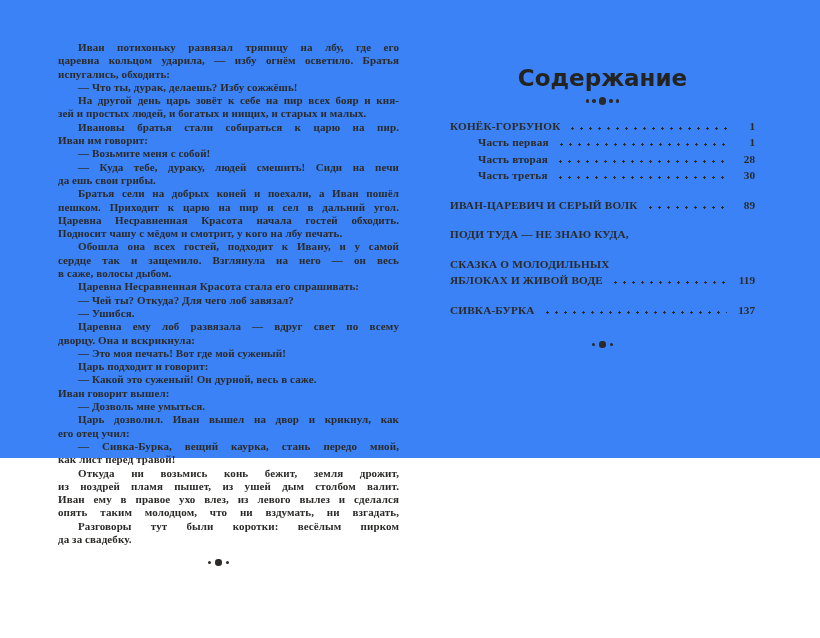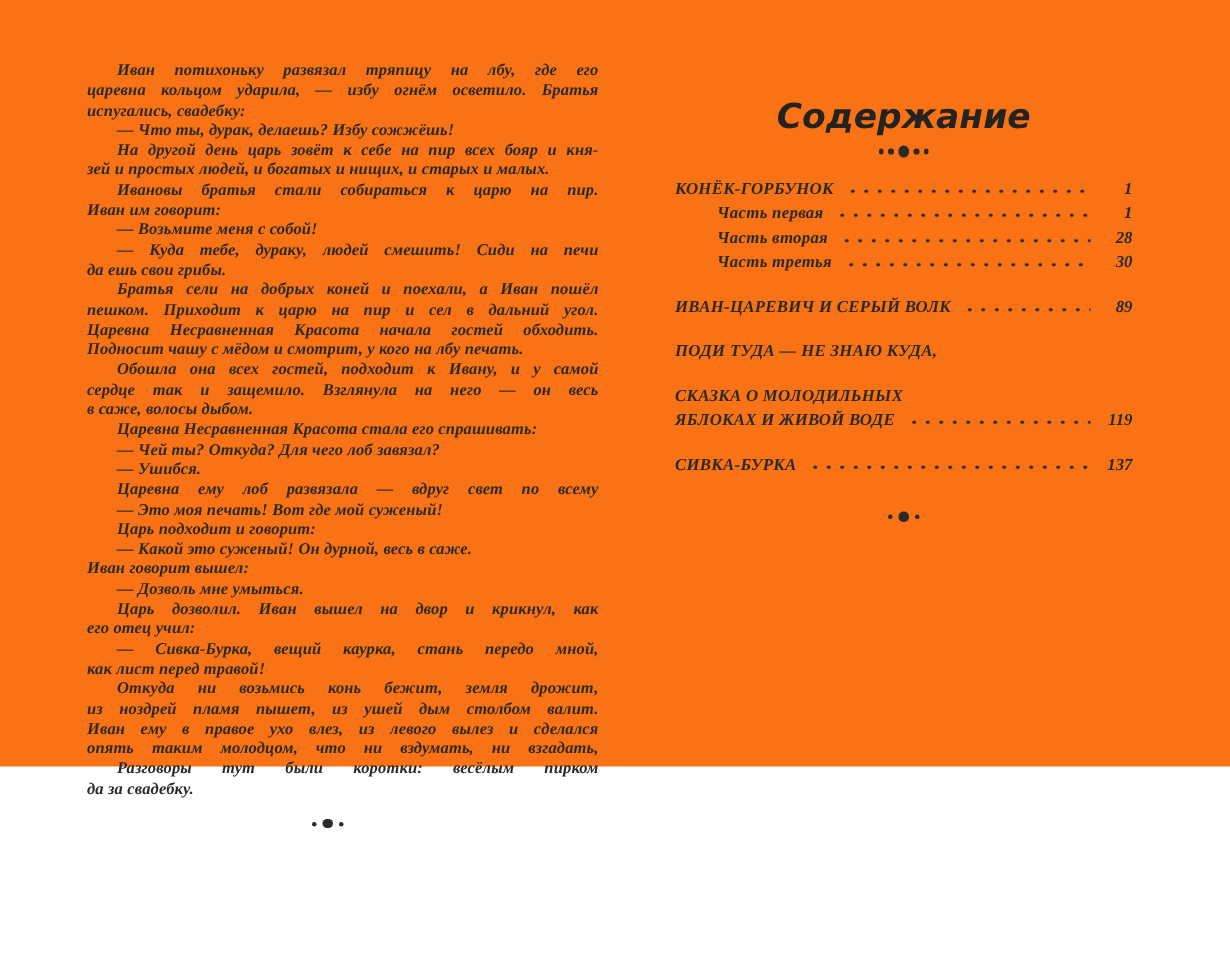--- a/index.html
+++ b/index.html
@@ -3,21 +3,21 @@
 <meta charset="utf-8">
 <style>
   html,body { margin:0; padding:0; }
   body {
     width:820px; height:638px;
     background:#ffffff;
     font-family:"Liberation Serif", serif;
     color:#2b2a28;
     overflow:hidden;
   }
-  .book { position:relative; width:820px; height:511px; background:#f97316;font-style:italic; }
+  .book { position:relative; width:820px; height:458px; background:#3b82f6; }
 
   
   .left-page {
     position:absolute; left:58px; top:41px; width:341px;
   }
   .story {
     font-size:11px; line-height:13.3px; font-weight:bold;
     letter-spacing:0.1px;
   }
   .ln { text-align:justify; text-align-last:justify; white-space:normal; }
@@ -63,40 +63,41 @@
 </style>
 </head>
 <body>
 
 <div class="book">
 
   <div class="left-page">
     <div class="story">
         <div class="ln ind">Иван потихоньку развязал тряпицу на лбу, где его</div>
         <div class="ln">царевна кольцом ударила, — избу огнём осветило. Братья</div>
-        <div class="ln noj">испугались, свадебку:</div>
+        <div class="ln noj">испугались, обходить:</div>
         <div class="ln ind noj">— Что ты, дурак, делаешь? Избу сожжёшь!</div>
         <div class="ln ind">На другой день царь зовёт к себе на пир всех бояр и кня-</div>
         <div class="ln noj">зей и простых людей, и богатых и нищих, и старых и малых.</div>
         <div class="ln ind">Ивановы братья стали собираться к царю на пир.</div>
         <div class="ln noj">Иван им говорит:</div>
         <div class="ln ind noj">— Возьмите меня с собой!</div>
         <div class="ln ind">— Куда тебе, дураку, людей смешить! Сиди на печи</div>
         <div class="ln noj">да ешь свои грибы.</div>
         <div class="ln ind">Братья сели на добрых коней и поехали, а Иван пошёл</div>
         <div class="ln">пешком. Приходит к царю на пир и сел в дальний угол.</div>
         <div class="ln">Царевна Несравненная Красота начала гостей обходить.</div>
         <div class="ln noj">Подносит чашу с мёдом и смотрит, у кого на лбу печать.</div>
         <div class="ln ind">Обошла она всех гостей, подходит к Ивану, и у самой</div>
         <div class="ln">сердце так и защемило. Взглянула на него — он весь</div>
         <div class="ln noj">в саже, волосы дыбом.</div>
         <div class="ln ind noj">Царевна Несравненная Красота стала его спрашивать:</div>
         <div class="ln ind noj">— Чей ты? Откуда? Для чего лоб завязал?</div>
         <div class="ln ind noj">— Ушибся.</div>
         <div class="ln ind">Царевна ему лоб развязала — вдруг свет по всему</div>
+        <div class="ln noj">дворцу. Она и вскрикнула:</div>
         <div class="ln ind noj">— Это моя печать! Вот где мой суженый!</div>
         <div class="ln ind noj">Царь подходит и говорит:</div>
         <div class="ln ind noj">— Какой это суженый! Он дурной, весь в саже.</div>
         <div class="ln noj">Иван говорит вышел:</div>
         <div class="ln ind noj">— Дозволь мне умыться.</div>
         <div class="ln ind">Царь дозволил. Иван вышел на двор и крикнул, как</div>
         <div class="ln noj">его отец учил:</div>
         <div class="ln ind">— Сивка-Бурка, вещий каурка, стань передо мной,</div>
         <div class="ln noj">как лист перед травой!</div>
         <div class="ln ind">Откуда ни возьмись конь бежит, земля дрожит,</div>

